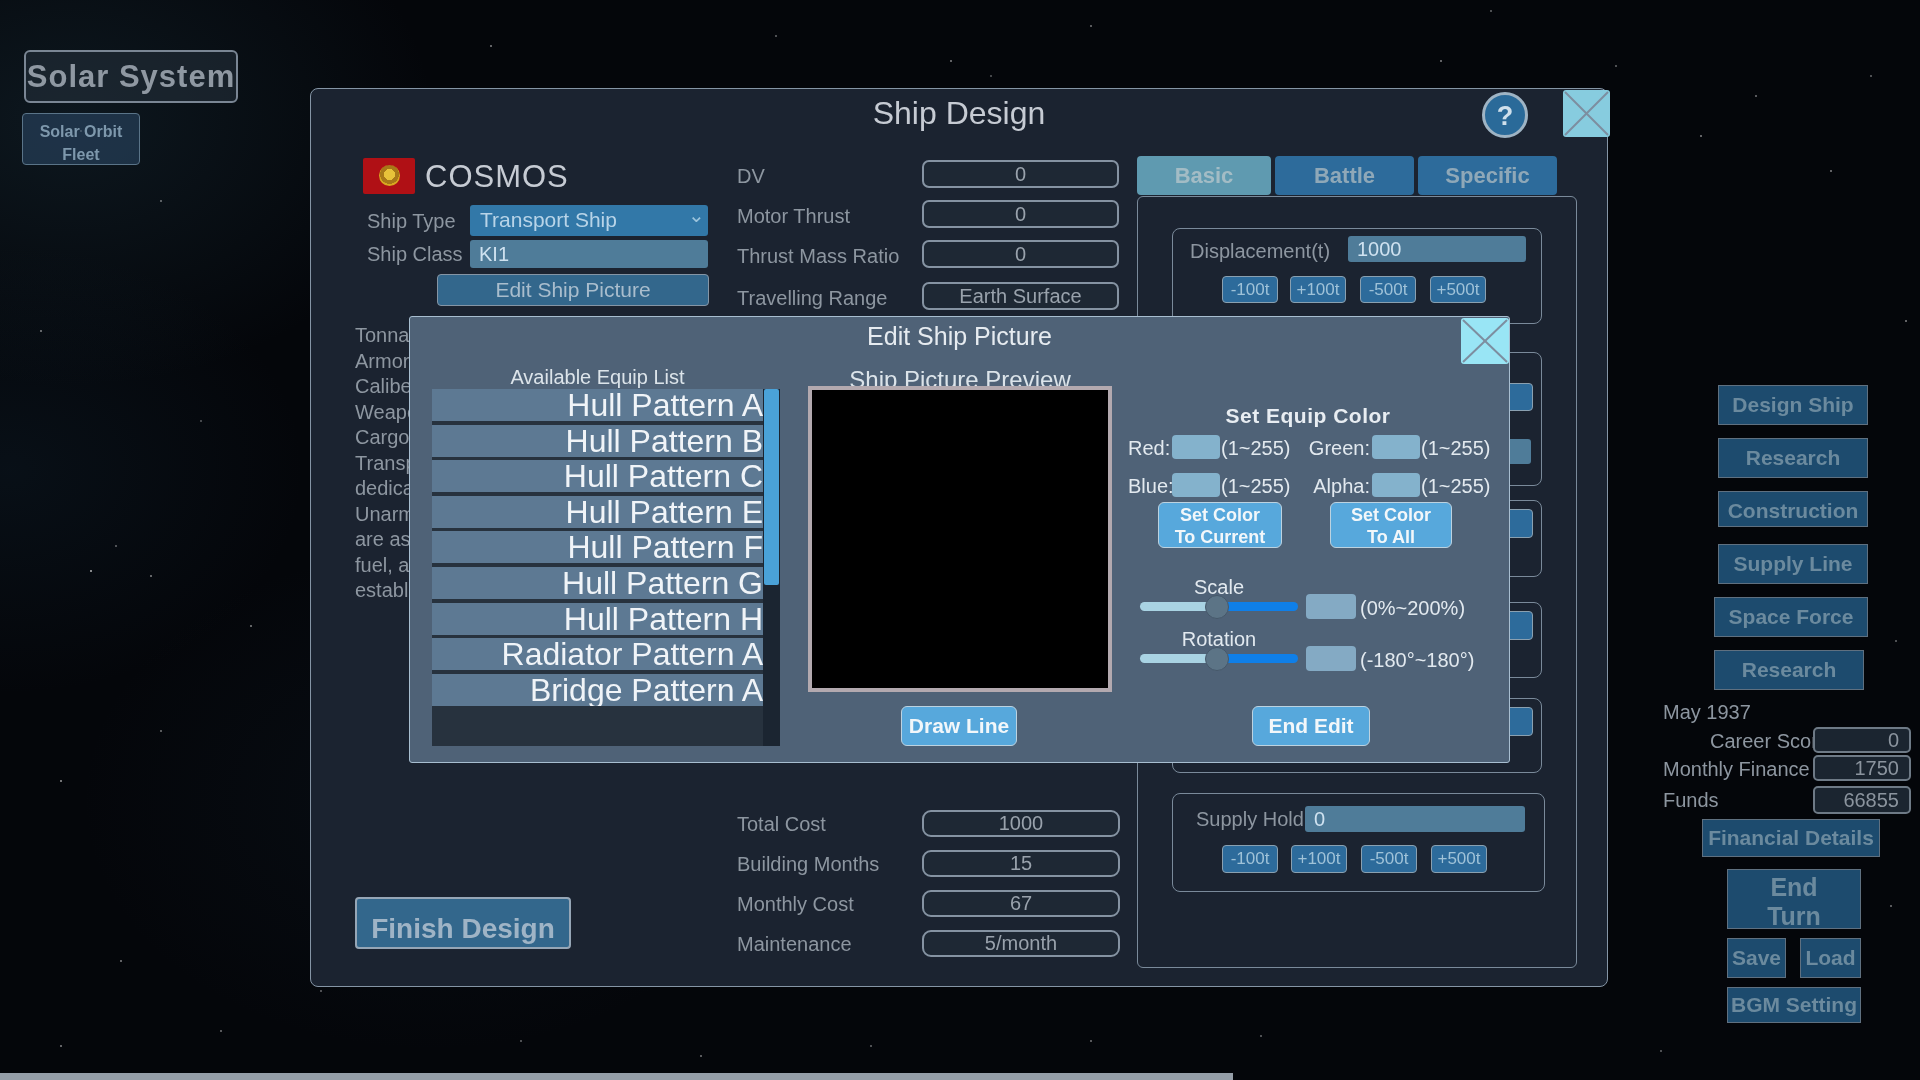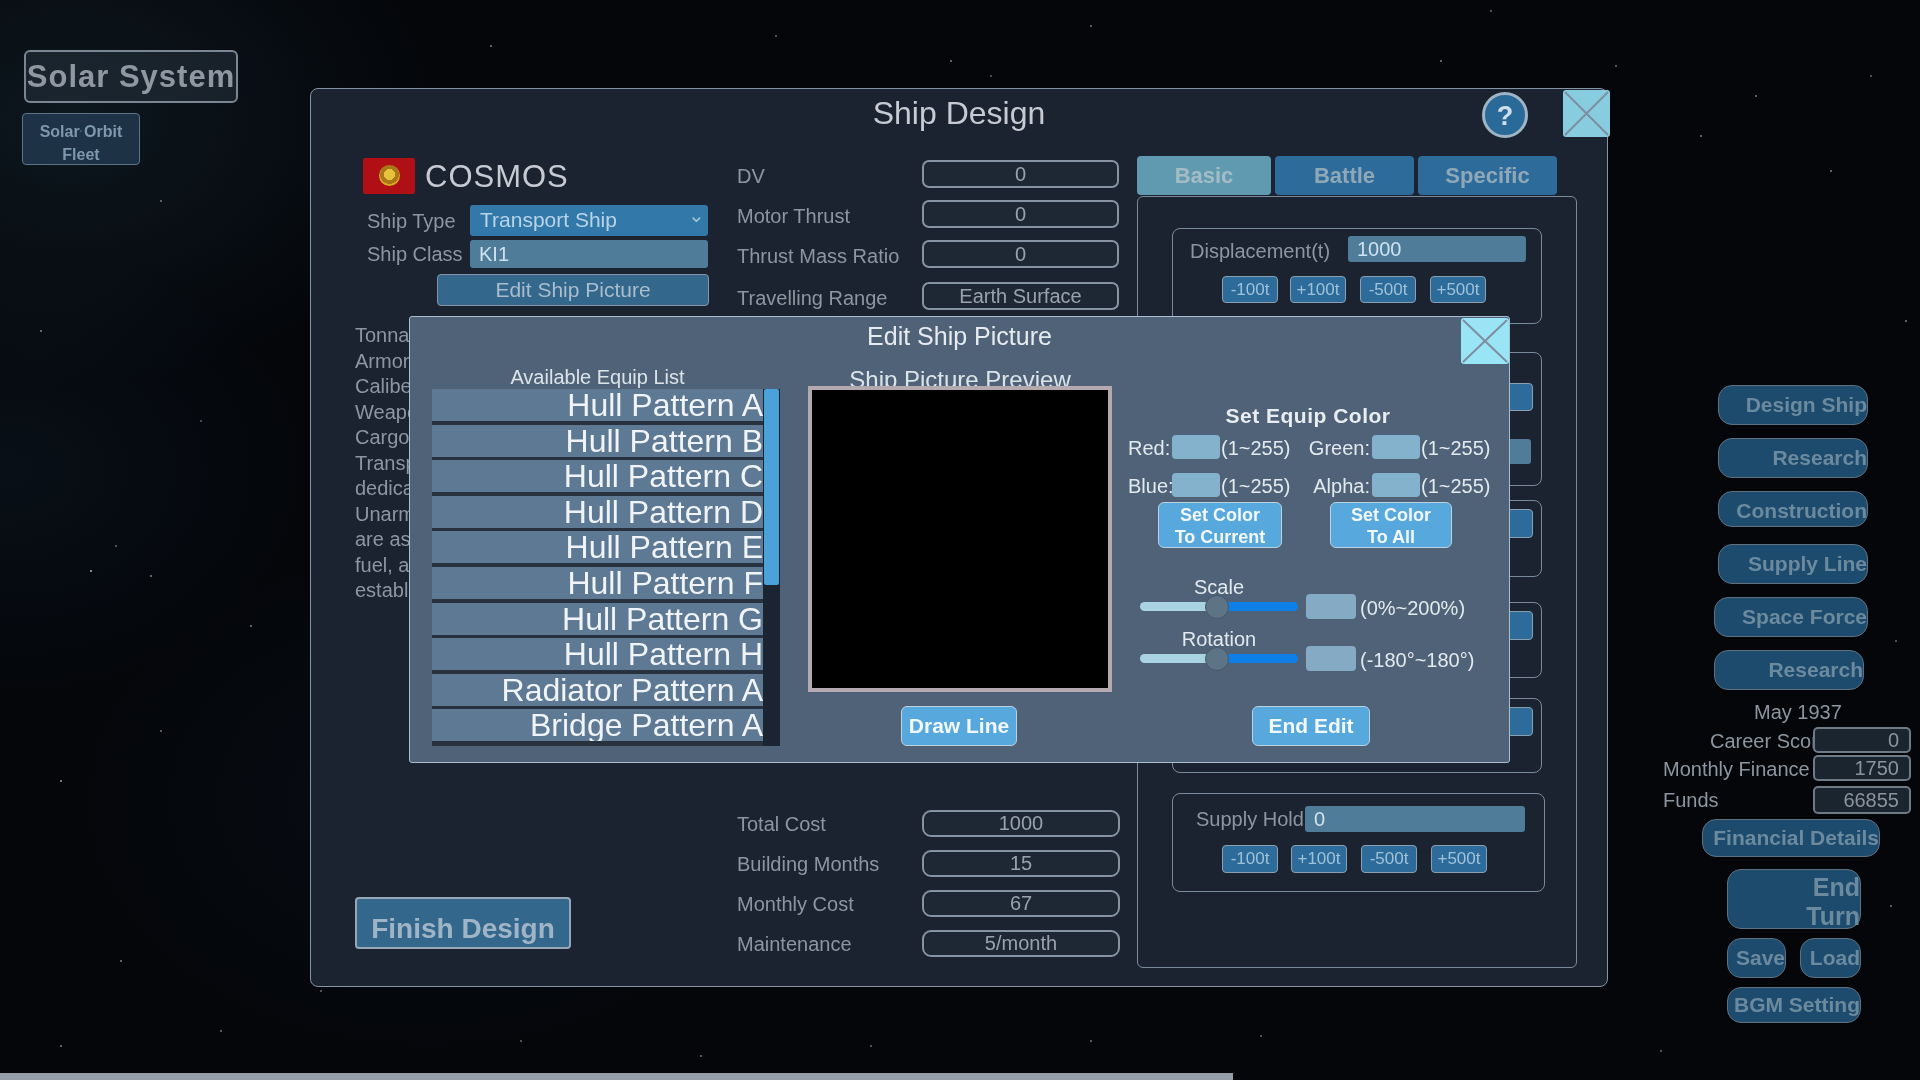--- a/index.html
+++ b/index.html
@@ -32,22 +32,22 @@
       1090px 1040px rgba(255,255,255,.45),1260px 1035px rgba(255,255,255,.4),160px 200px rgba(255,255,255,.45),
       80px 130px rgba(255,255,255,.4),40px 330px rgba(255,255,255,.5),200px 420px rgba(255,255,255,.35);}
   .pre{white-space:pre-line;}
   .lbl{color:#8d96a0;font-size:20px;}
   .valbox{background:#1e2834;border:2px solid #8593a2;border-radius:7px;
     color:#99a2ac;font-size:20px;text-align:center;box-sizing:border-box;}
   .inpt{background:#4f7c99;border-radius:3px;color:#cfe2f0;font-size:20px;
     padding-left:9px;box-sizing:border-box;}
   .tbtn{background:#2d6b9b;border:1px solid #8aa0b0;border-radius:4px;color:#9fc2d8;
     font-size:17px;text-align:center;box-sizing:border-box;}
-  .navbtn{background:#1d4b6e;border:1px solid #5f7080;border-radius:14px;color:#6b8a9e;
-    font-weight:bold;font-size:21px;text-align:right;box-sizing:border-box;}
+  .navbtn{background:#1d4b6e;border:1px solid #5f7080;border-radius:0;color:#6b8a9e;
+    font-weight:bold;font-size:21px;text-align:center;box-sizing:border-box;}
   .statbox{background:#1b2530;border:2px solid #6e7a86;border-radius:5px;color:#8b949e;
     font-size:20px;text-align:right;padding-right:10px;box-sizing:border-box;}
   .modalbtn{background:#57a8dc;border:1px solid #bcd2e0;border-radius:6px;color:#f2f7fa;
     font-weight:bold;text-align:center;box-sizing:border-box;}
   .mlabel{color:#e2e9ef;font-size:20px;}
   .minput{background:#84b2cc;border-radius:4px;box-sizing:border-box;}
   .group{border:1.5px solid #7a8a9a;border-radius:8px;box-sizing:border-box;}
   .xline{stroke:#7d8ea0;stroke-width:2;}
   .sliver{background:#2d6b9b;border:1px solid #8aa0b0;border-radius:4px;}
   .slider-track{height:9px;border-radius:5px;background:linear-gradient(to right,#a9d3e3 0 48%,#0f7fe8 48% 100%);}
@@ -66,21 +66,21 @@
   <div class="abs pre" style="left:22px;top:113px;width:118px;height:52px;background:rgba(45,75,105,.55);border:1px solid #5a7488;border-radius:4px;color:#7e98ac;font-size:16px;font-weight:bold;text-align:center;line-height:1.45;padding-top:6px;box-sizing:border-box;">Solar Orbit
 Fleet</div>
 
   <div class="abs navbtn" style="left:1718px;top:385px;width:150px;height:40px;line-height:38px;">Design Ship</div>
   <div class="abs navbtn" style="left:1718px;top:438px;width:150px;height:40px;line-height:38px;">Research</div>
   <div class="abs navbtn" style="left:1718px;top:491px;width:150px;height:36px;line-height:38px;">Construction</div>
   <div class="abs navbtn" style="left:1718px;top:544px;width:150px;height:40px;line-height:38px;">Supply Line</div>
   <div class="abs navbtn" style="left:1714px;top:597px;width:154px;height:40px;line-height:38px;">Space Force</div>
   <div class="abs navbtn" style="left:1714px;top:650px;width:150px;height:40px;line-height:38px;">Research</div>
 
-  <div class="abs lbl" style="left:1754px;top:701px;">May 1937</div>
+  <div class="abs lbl" style="left:1663px;top:701px;">May 1937</div>
   <div class="abs lbl" style="left:1663px;top:730px;margin-left:47px;">Career Score</div>
   <div class="abs statbox" style="left:1813px;top:727px;width:98px;height:26px;line-height:22px;">0</div>
   <div class="abs lbl" style="left:1663px;top:758px;">Monthly Finance</div>
   <div class="abs statbox" style="left:1813px;top:755px;width:98px;height:26px;line-height:22px;">1750</div>
   <div class="abs lbl" style="left:1663px;top:789px;">Funds</div>
   <div class="abs statbox" style="left:1813px;top:786px;width:98px;height:28px;line-height:24px;">66855</div>
   <div class="abs navbtn" style="left:1702px;top:819px;width:178px;height:38px;line-height:36px;">Financial Details</div>
   <div class="abs navbtn pre" style="left:1727px;top:869px;width:134px;height:60px;font-size:25px;line-height:1.16;padding-top:3px;">End
 Turn</div>
   <div class="abs navbtn" style="left:1727px;top:938px;width:59px;height:40px;line-height:38px;">Save</div>
@@ -194,21 +194,20 @@
         <line class="xline" x1="46" y1="2" x2="2" y2="44"></line>
       </svg>
   </div>
 
   <div class="abs" style="left:432px;top:366px;width:331px;text-align:center;color:#dce4ea;font-size:20px;">Available Equip List</div>
 
   <div class="abs" style="left:432px;top:389px;width:331px;height:357px;background:#27323e;">
     <div class="listitem">Hull Pattern A</div>
     <div class="listitem">Hull Pattern B</div>
     <div class="listitem">Hull Pattern C</div>
-    <div class="listitem">Hull Pattern D</div>
     <div class="listitem">Hull Pattern E</div>
     <div class="listitem">Hull Pattern F</div>
     <div class="listitem">Hull Pattern G</div>
     <div class="listitem">Hull Pattern H</div>
     <div class="listitem">Radiator Pattern A</div>
     <div class="listitem">Bridge Pattern A</div>
   </div>
   <div class="abs" style="left:763px;top:389px;width:17px;height:357px;background:#1b2531;">
     <div class="abs" style="left:1px;top:0;width:15px;height:196px;background:#4aa2d8;border-radius:2px;"></div>
   </div>

